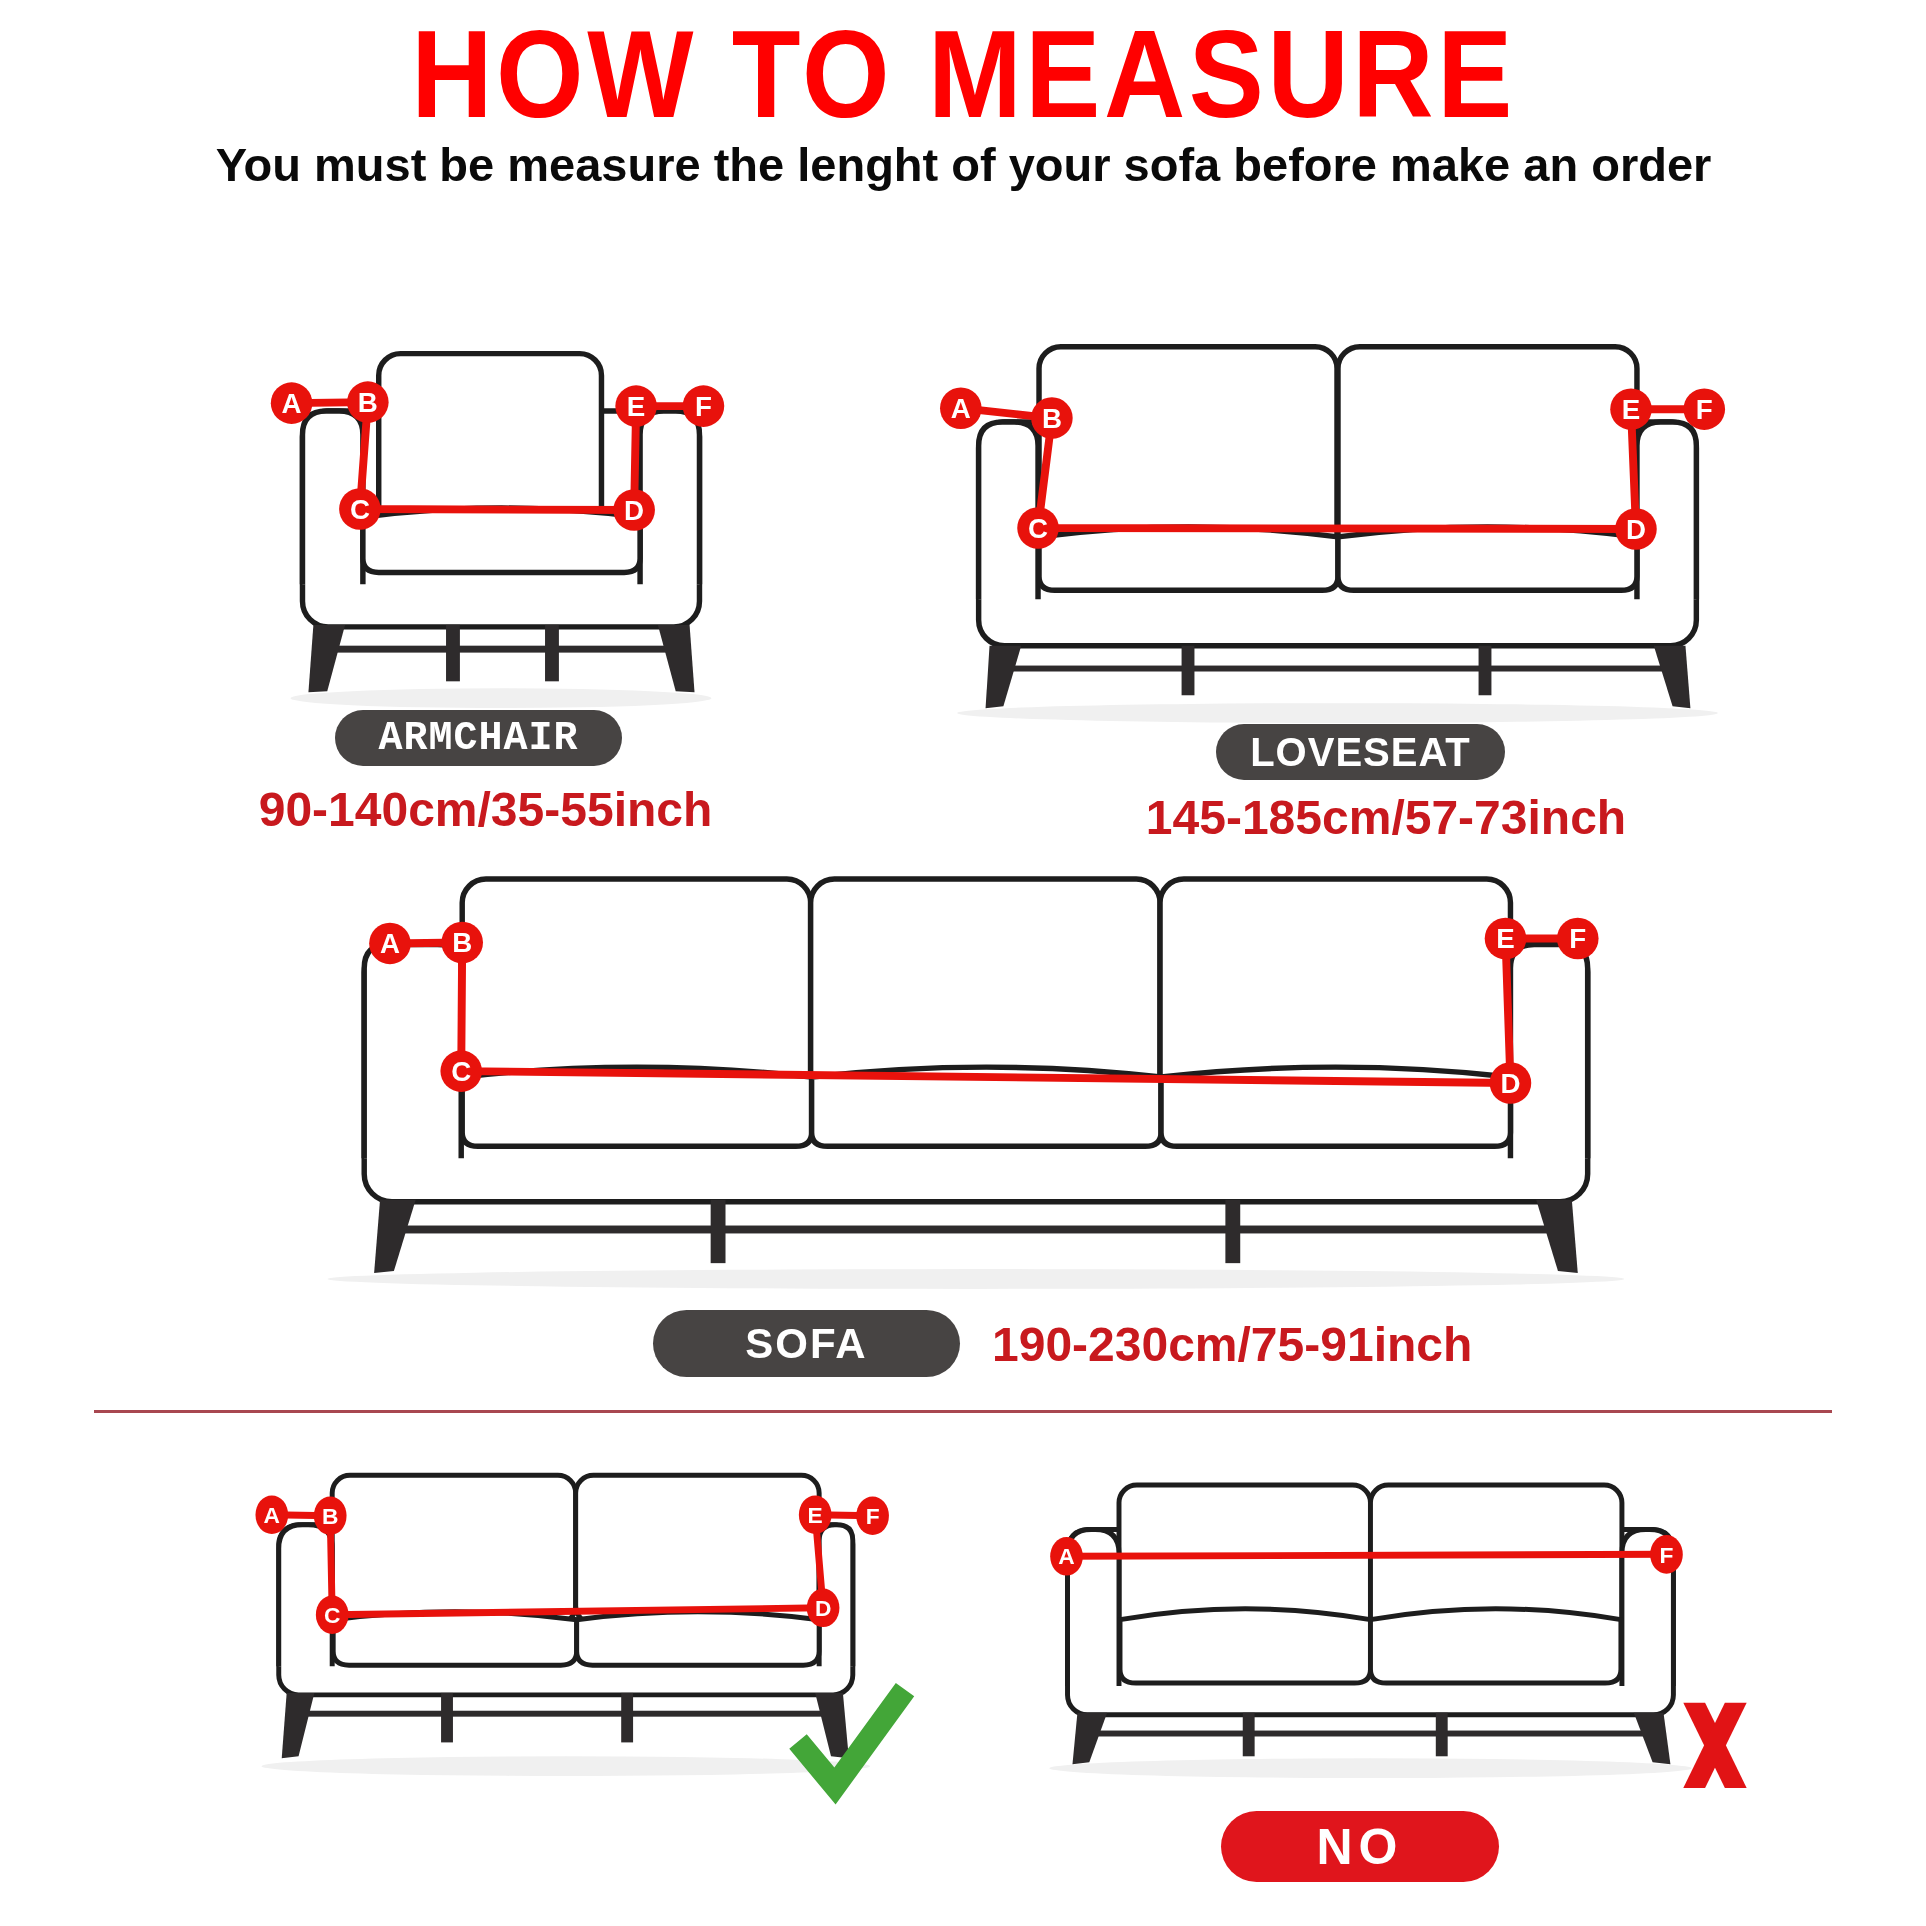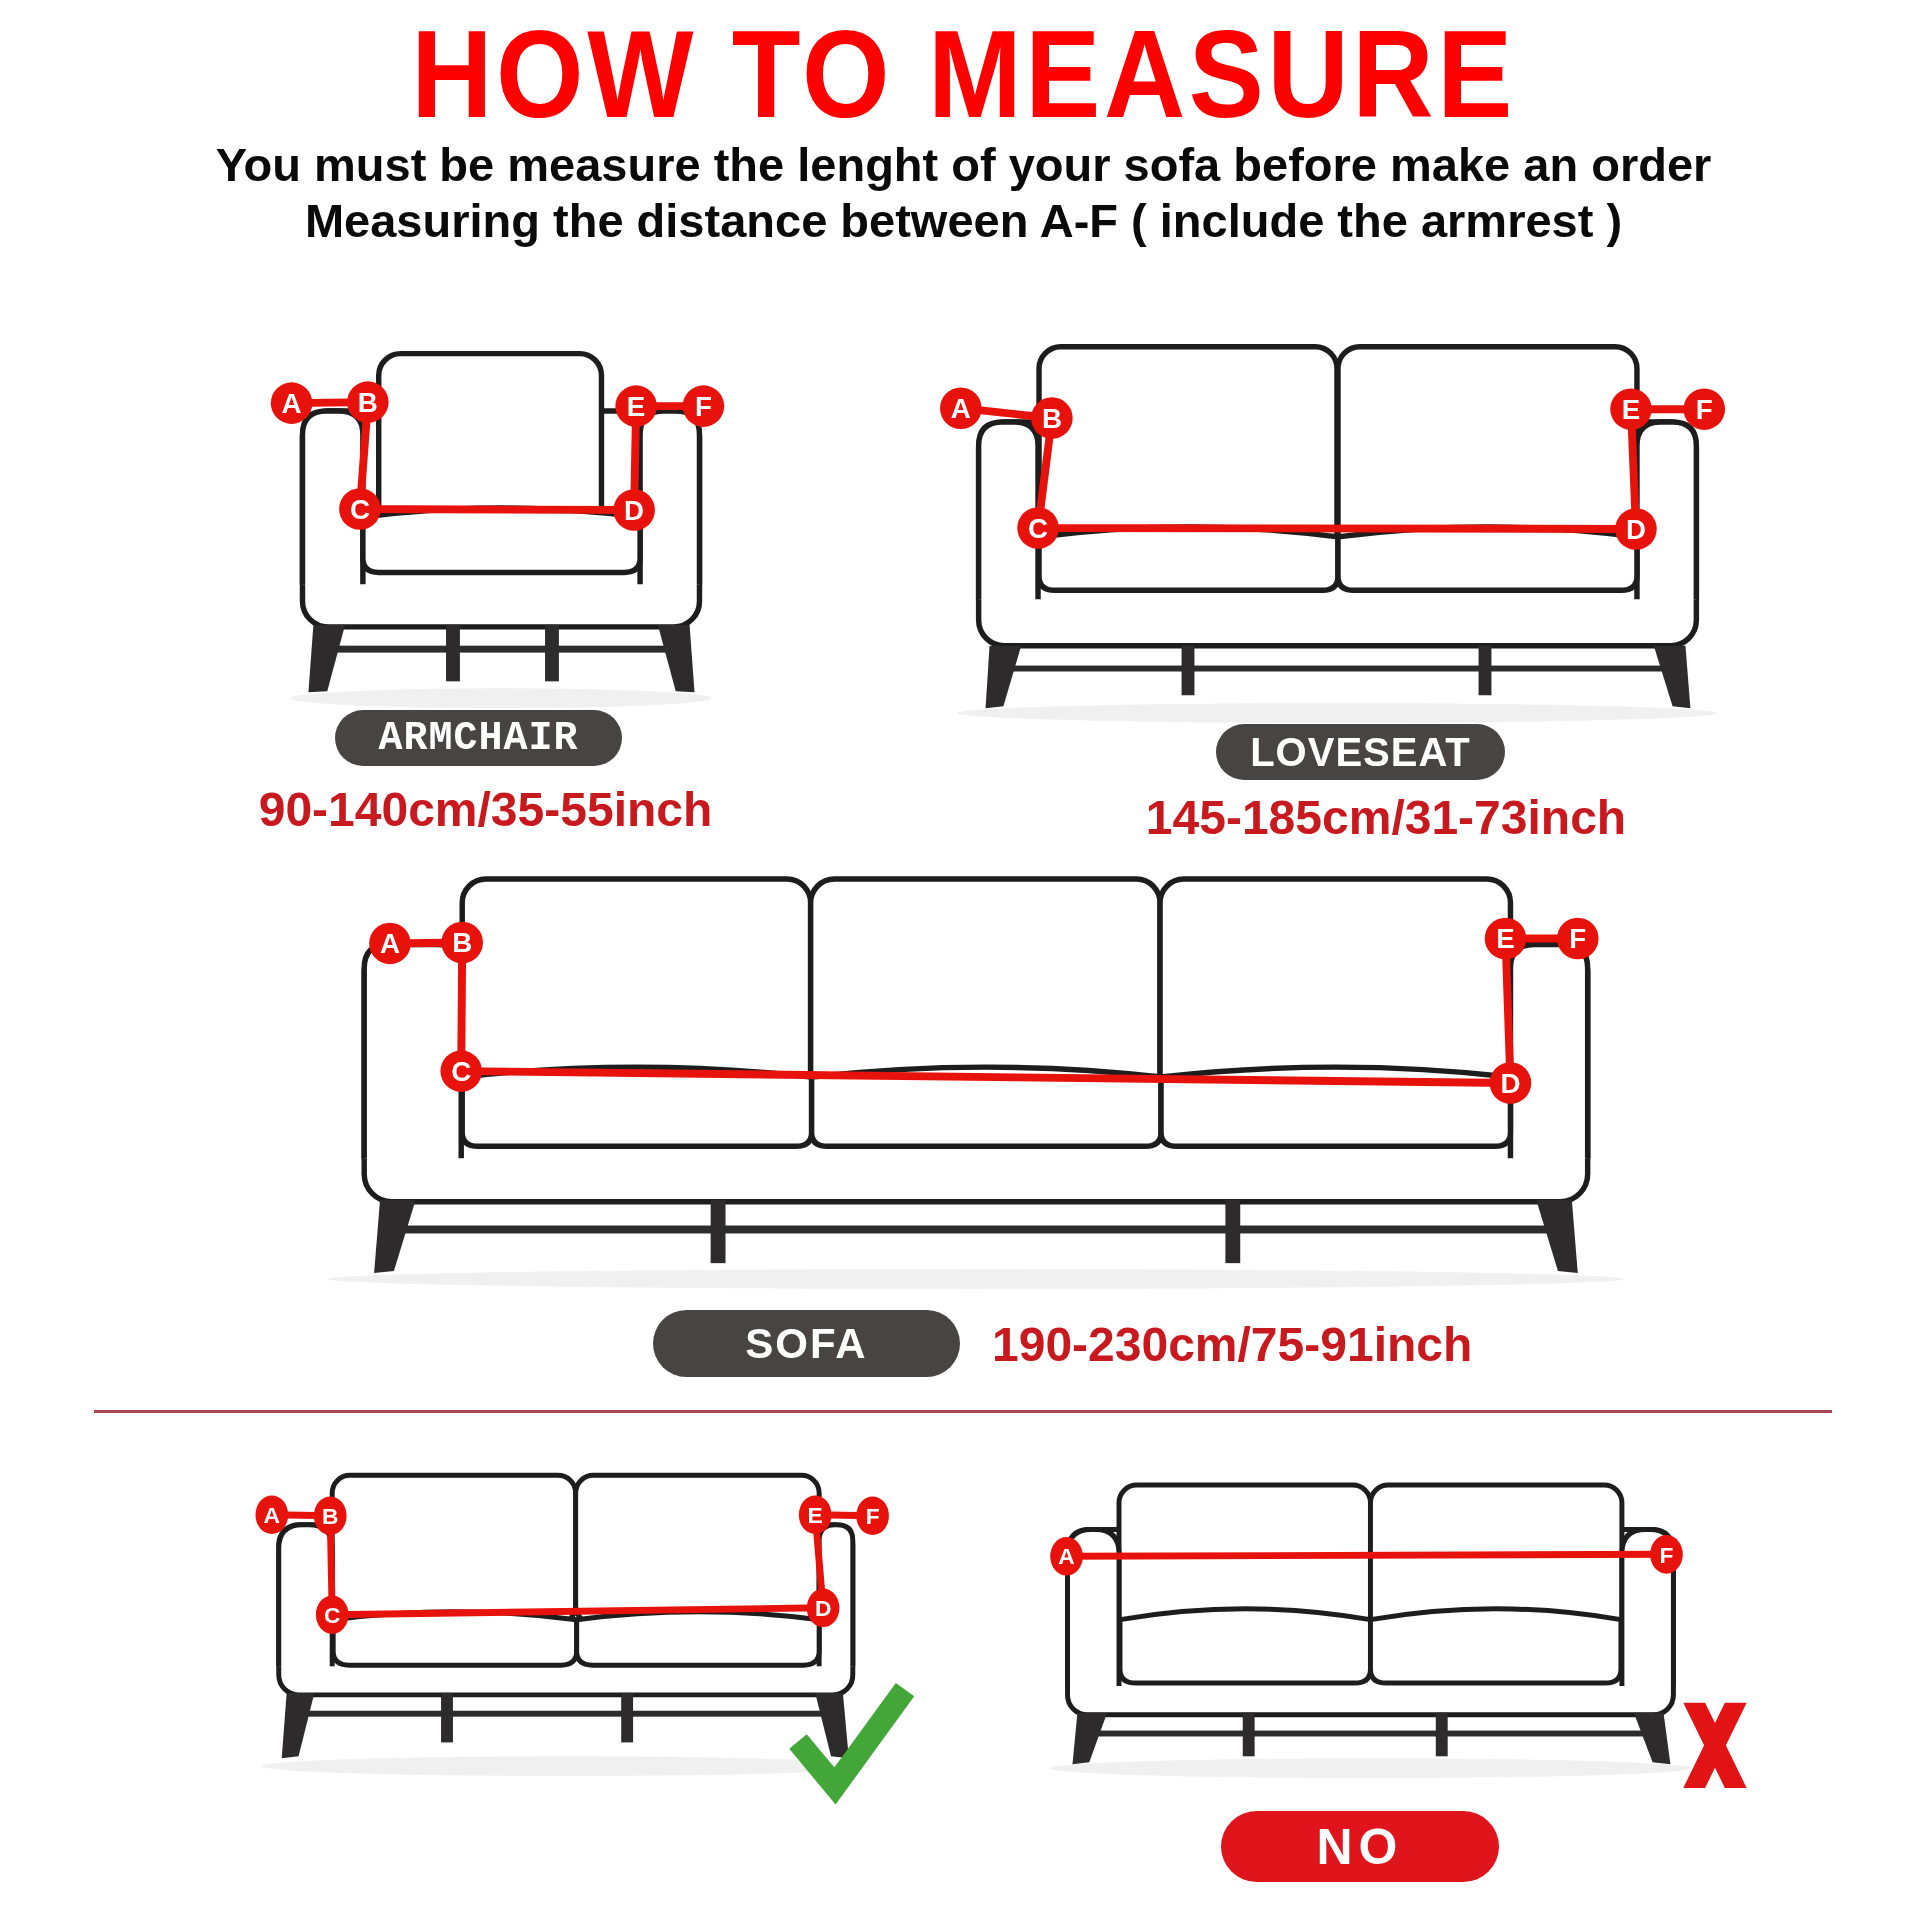--- a/index.html
+++ b/index.html
@@ -31,21 +31,20 @@
            background:var(--no-red,#e0151c);font-size:50px;letter-spacing:6px;align-items:center;}
   svg text{font-family:"Liberation Sans",sans-serif;font-weight:700;fill:#ffffff;}
 </style>
 </head>
 <body>
 
 <div class="canvas">
   <div class="title">HOW TO MEASURE</div>
   <div class="subtitle">
     <div>You must be measure the lenght of your sofa before make an order</div>
-    <div>Measuring the distance between A-F ( include the armrest )</div>
   </div>
 
   <div id="figures-layer">
       <svg width="495" height="396" viewBox="0 0 500 400" style="position:absolute;left:252px;top:317px;overflow:visible;">
         <g>
           <ellipse cx="251.5" cy="385" rx="212.53" ry="10" fill="#f0f0f0"></ellipse>
           <rect x="51" y="95" width="401" height="218" rx="26" stroke="#1d1d1d" stroke-width="5.5" fill="#ffffff"></rect>
           <rect x="128" y="37" width="225" height="196" rx="22" stroke="#1d1d1d" stroke-width="5.5" fill="#ffffff"></rect>
           <path d="M 112,270 L 112,119 Q 112,95 88,95 L 75,95 Q 51,95 51,119 L 51,270" stroke="#1d1d1d" stroke-width="5.5" fill="#ffffff"></path>
           <path d="M 392,270 L 392,119 Q 392,95 416,95 L 428,95 Q 452,95 452,119 L 452,270" stroke="#1d1d1d" stroke-width="5.5" fill="#ffffff"></path>
@@ -194,21 +193,21 @@
     </div>
 
   <div class="pill" id="armchair-pill">
     <span>ARMCHAIR</span>
   </div>
   <div class="size-text" id="armchair-size">90-140cm/35-55inch</div>
 
   <div class="pill" id="loveseat-pill">
     <span>LOVESEAT</span>
   </div>
-  <div class="size-text" id="loveseat-size">145-185cm/31-73inch</div>
+  <div class="size-text" id="loveseat-size">145-185cm/57-73inch</div>
 
   <div class="pill" id="sofa-pill">
     <span>SOFA</span>
   </div>
   <div class="size-text" id="sofa-size">190-230cm/75-91inch</div>
 
   <div class="divider"></div>
 
   <div class="verdict" id="no-pill">
     <span>NO</span>

